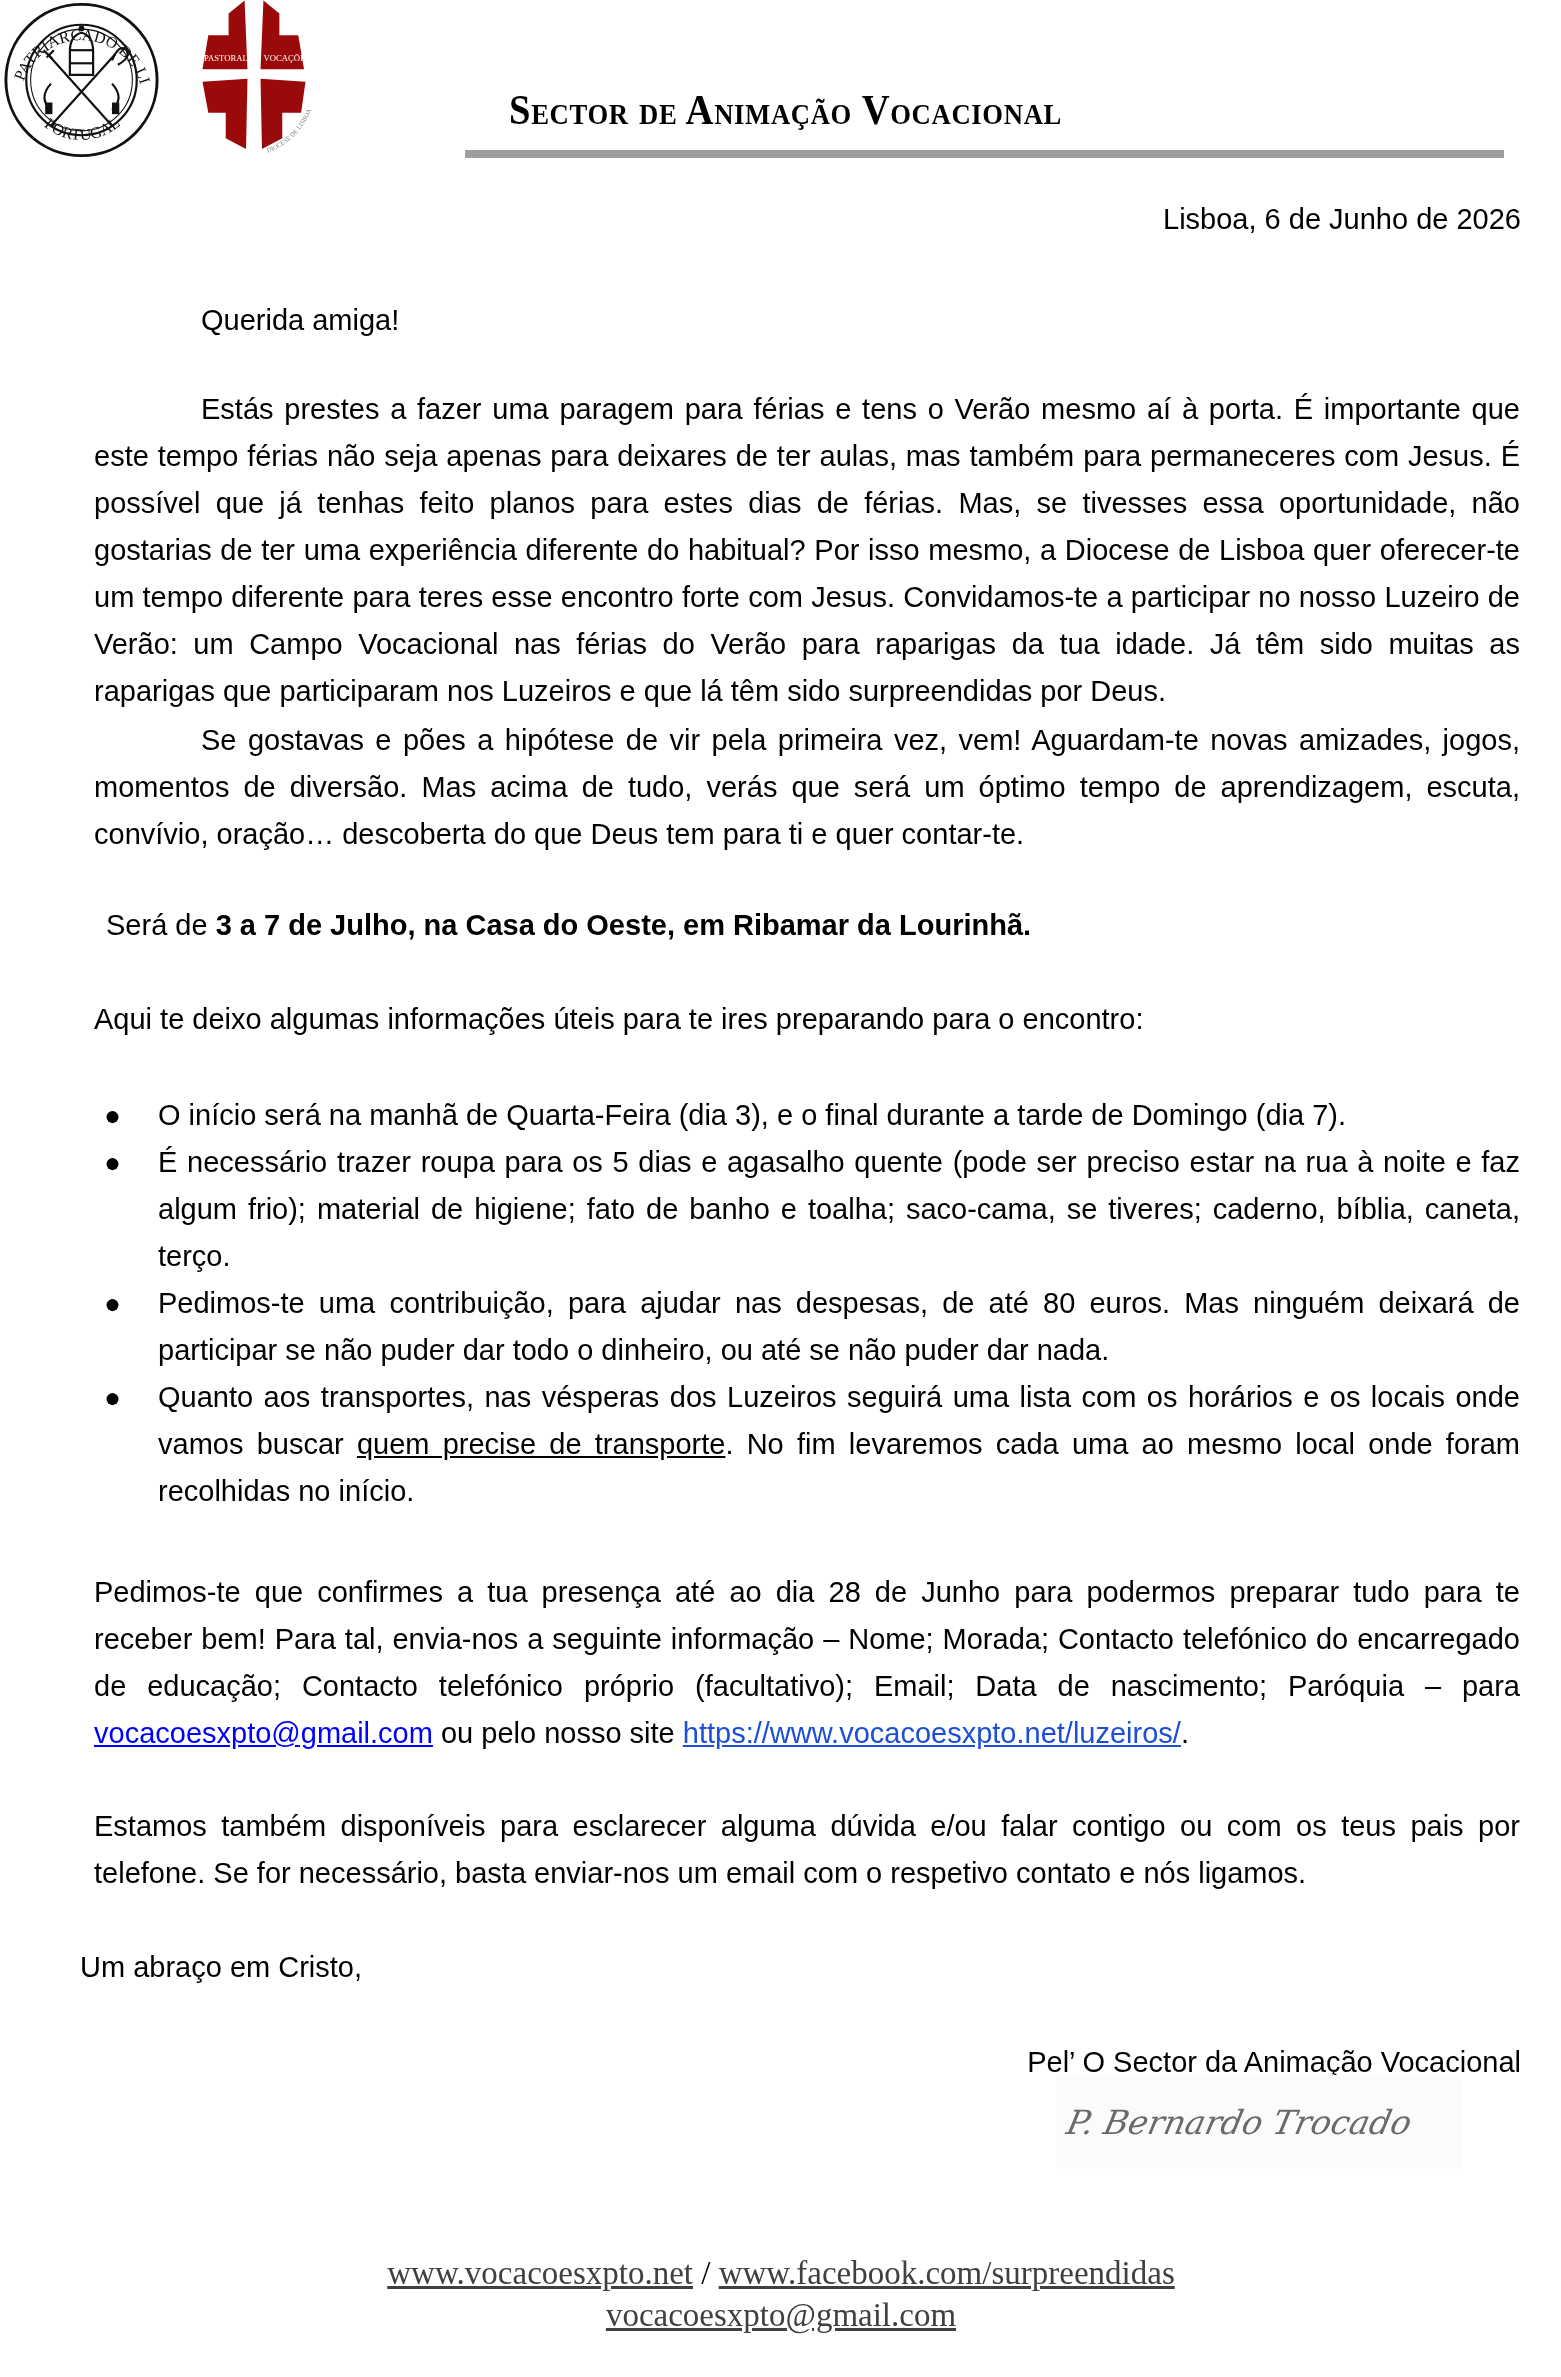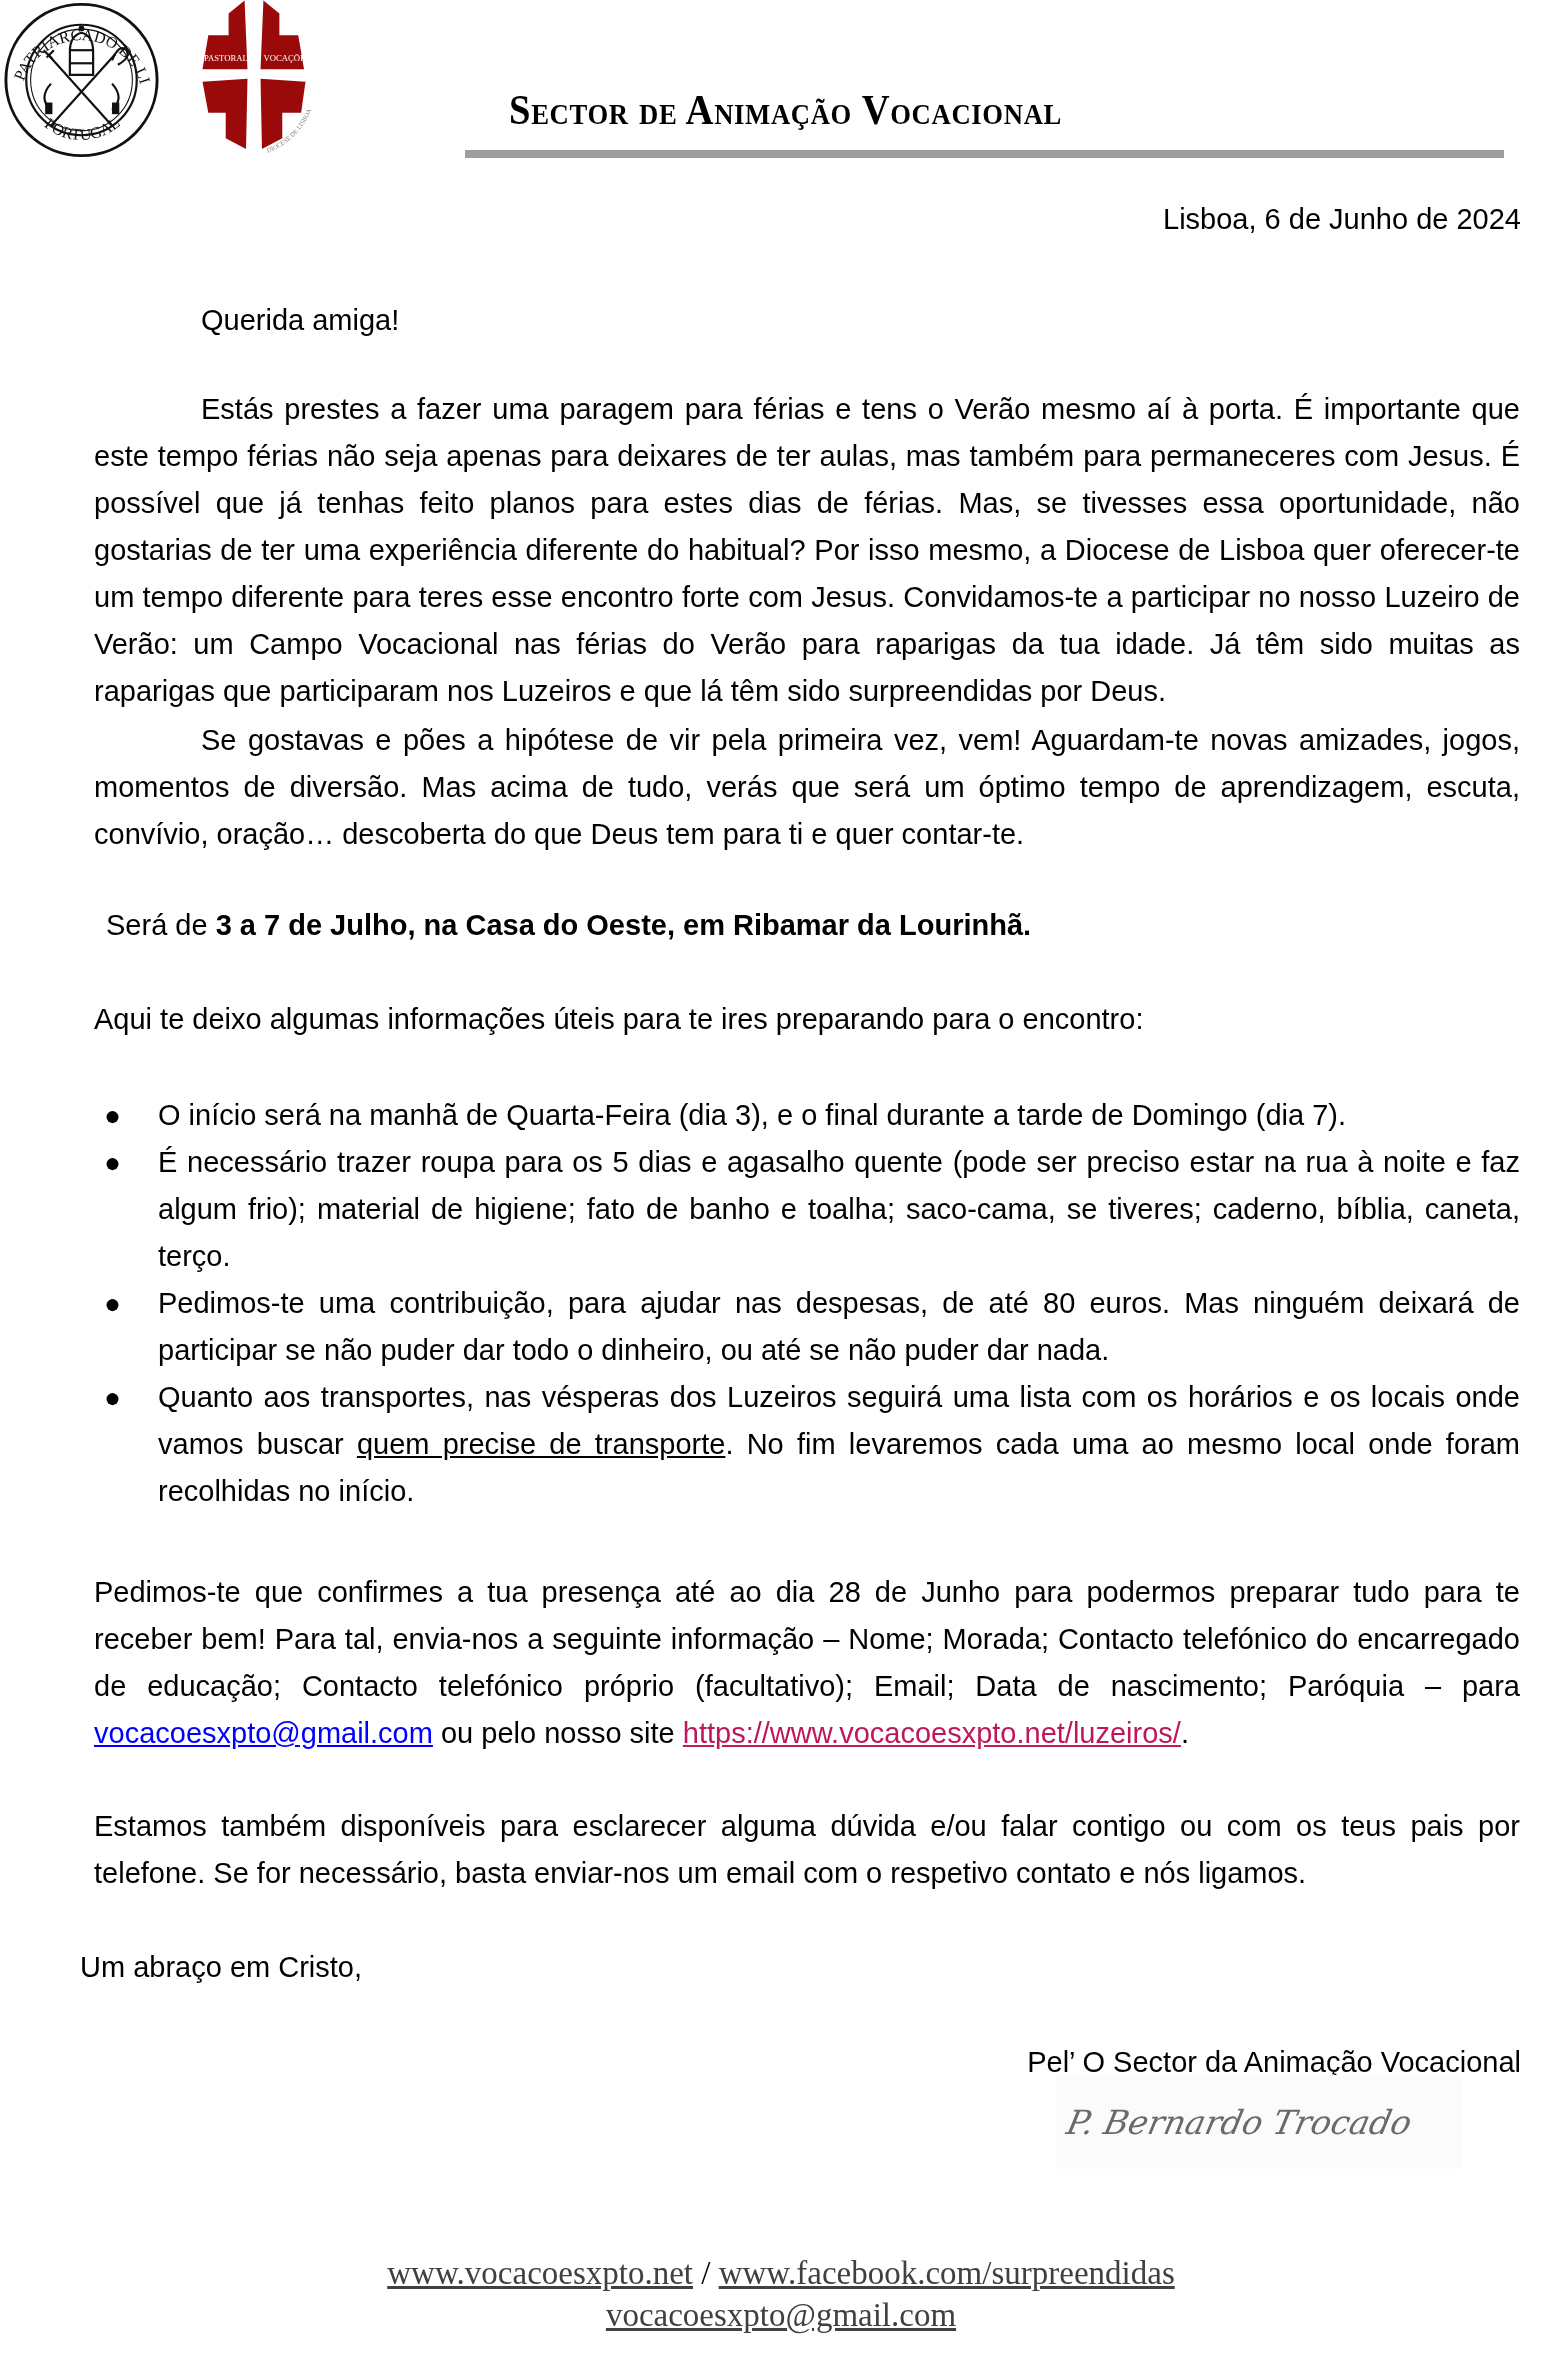--- a/index.html
+++ b/index.html
@@ -18,21 +18,21 @@
   
   .txt { font-size: 29px; line-height: 47px; white-space: nowrap; }
   .para { position: absolute; left: 94px; width: 1426px; font-size: 29px; line-height: 47px;
           text-align: justify; }
   .para .ind { display: inline-block; width: 107px; }
   .date { right: 41px; top: 196px; }
   .greet { left: 201px; top: 297px; }
 
   .bold { font-weight: bold; }
   a.mail { color: #0000ff; text-decoration: underline; }
-  a.url { color: #be185d; text-decoration: underline; }
+  a.url { color: #1d4ed8; text-decoration: underline; }
   .ul { text-decoration: underline; }
 
   ul.info { position: absolute; left: 94px; top: 1092px; width: 1426px; margin: 0; padding: 0;
             list-style: none; font-size: 29px; line-height: 47px; }
   ul.info li { position: relative; padding-left: 64px; text-align: justify; }
   ul.info li .bullet { position: absolute; left: 10.2px; top: 0; font-size: 28px; }
 
   .sign-line { right: 41px; top: 2039px; }
   #signature { left: 1055px; top: 2075px; width: 407px; height: 94px; }
 
@@ -89,21 +89,21 @@
       </defs>
     <text font-family="Liberation Serif, serif" font-size="9" fill="#888">
       <textPath href="#crossArc">DIOCESE DE LISBOA</textPath>
     </text>
   </svg>
 </div>
 
 <div id="hdr-title" class="abs">Sector de Animação Vocacional</div>
 <div id="hdr-bar" class="abs"></div>
 
-<div class="abs txt date">Lisboa, 6 de Junho de 2024</div>
+<div class="abs txt date">Lisboa, 6 de Junho de 2026</div>
 <div class="abs txt greet">Querida amiga!</div>
 
 <div class="para" style="top:386px;"><span class="ind"></span><span>Estás prestes a fazer uma paragem para férias e tens o Verão mesmo aí à porta. É importante que este tempo férias não seja apenas para deixares de ter aulas, mas também para permaneceres com Jesus. É possível que já tenhas feito planos para estes dias de férias. Mas, se tivesses essa oportunidade, não gostarias de ter uma experiência diferente do habitual? Por isso mesmo, a Diocese de Lisboa quer oferecer-te um tempo diferente para teres esse encontro forte com Jesus. Convidamos-te a participar no nosso Luzeiro de Verão: um Campo Vocacional nas férias do Verão para raparigas da tua idade. Já têm sido muitas as raparigas que participaram nos Luzeiros e que lá têm sido surpreendidas por Deus.</span></div>
 
 <div class="para" style="top:717px;"><span class="ind"></span><span>Se gostavas e pões a hipótese de vir pela primeira vez, vem! Aguardam-te novas amizades, jogos, momentos de diversão. Mas acima de tudo, verás que será um óptimo tempo de aprendizagem, escuta, convívio, oração… descoberta do que Deus tem para ti e quer contar-te.</span></div>
 
 <div class="abs txt" style="left:94px; top:902px;margin-left:12px;"><span>Será de </span><span class="bold">3 a 7 de Julho, na Casa do Oeste, em Ribamar da Lourinhã.</span></div>
 
 <div class="abs txt" style="left:94px; top:996px;">Aqui te deixo algumas informações úteis para te ires preparando para o encontro:</div>
 

